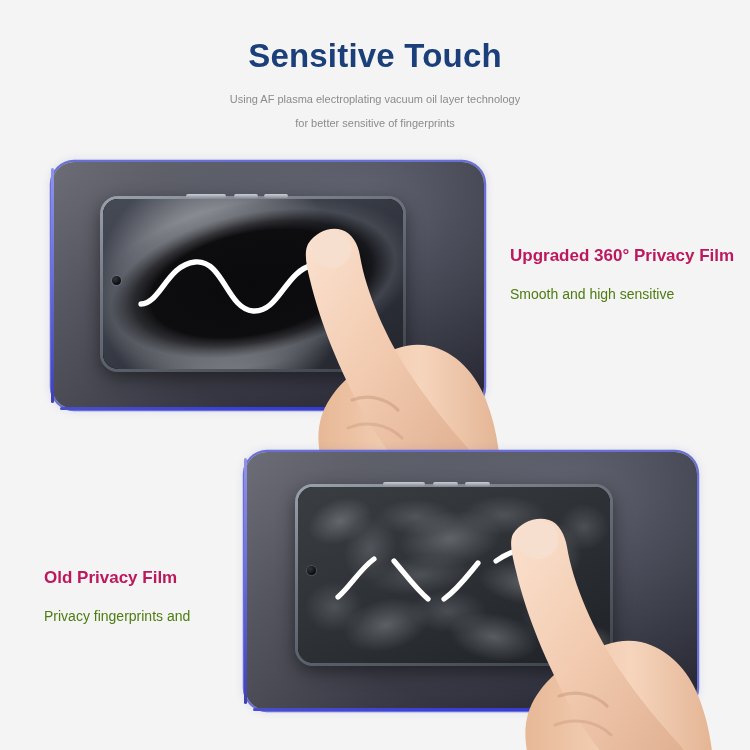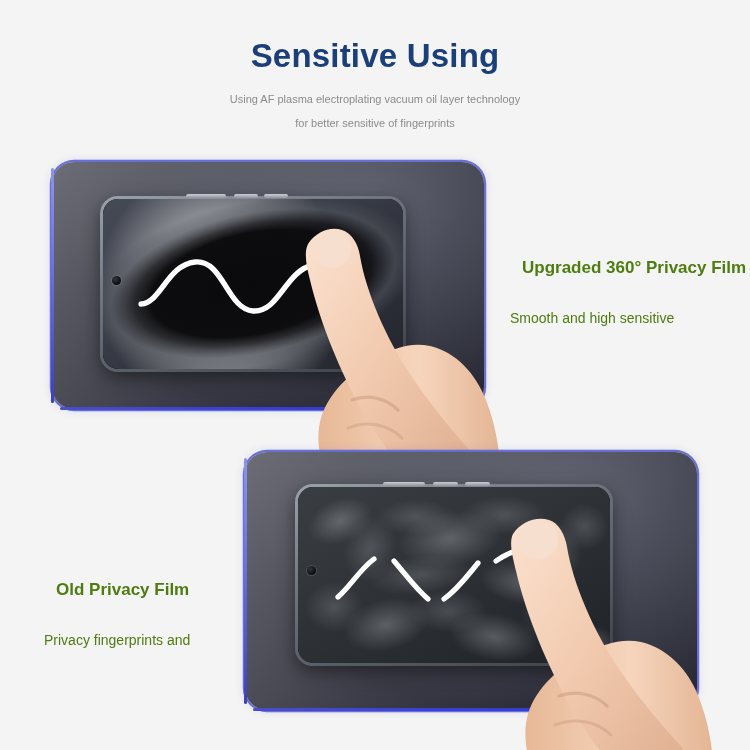--- a/index.html
+++ b/index.html
@@ -111,35 +111,35 @@
   .stroke{position:absolute;inset:0;}
   .stroke svg{width:100%;height:100%;display:block;overflow:visible;}
 
   
   .hand{position:absolute;}
   .hand svg{width:100%;height:100%;display:block;overflow:visible;}
 
   
   .cap{position:absolute;}
   .cap-title{
-    margin:12px;font-size:17px;font-weight:bold;color:#4d7c0f;line-height:1.2;
+    margin:0;font-size:17px;font-weight:bold;color:#be185d;line-height:1.2;
     white-space:nowrap;
   }
   .cap-body{
     margin:0;padding-top:16px;font-size:14px;color:#4d7c0f;line-height:24px;
   }
   .cap-body span{display:block;white-space:nowrap;}
 </style>
 </head>
 <body>
 
 <div class="stage">
 
   <div class="hdr">
-    <h1 class="hdr-title">Sensitive Using</h1>
+    <h1 class="hdr-title">Sensitive Touch</h1>
     <p class="hdr-sub">
       <span>Using AF plasma electroplating vacuum oil layer technology</span>
       <span>for better sensitive of fingerprints</span>
     </p>
   </div>
 
   <div class="panel" style="left:52px;top:162px;width:432px;height:247px;">
     <div class="panel-bg"></div>
     <div class="panel-edge-l"></div>
     <div class="panel-edge-b"></div>

